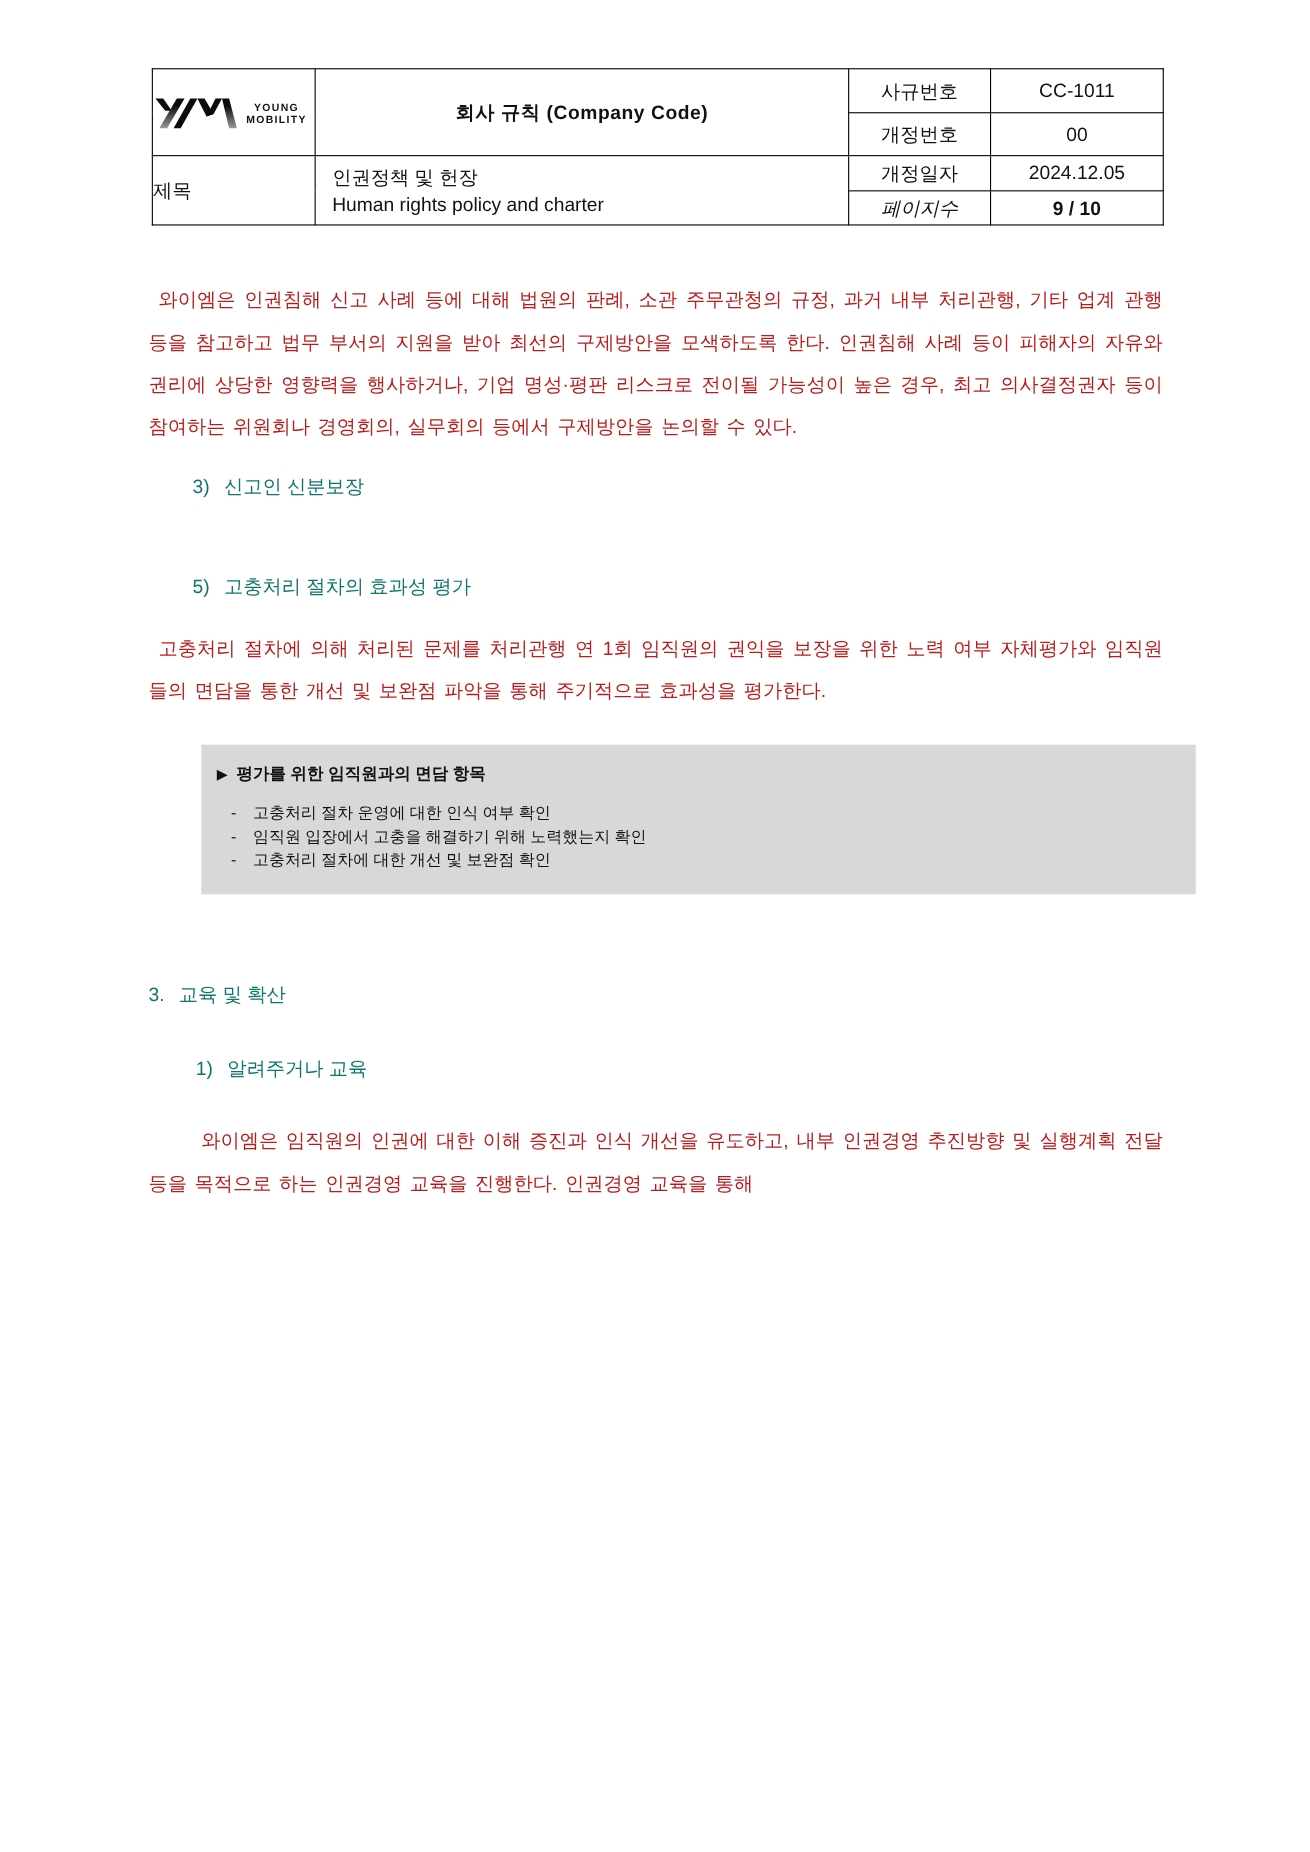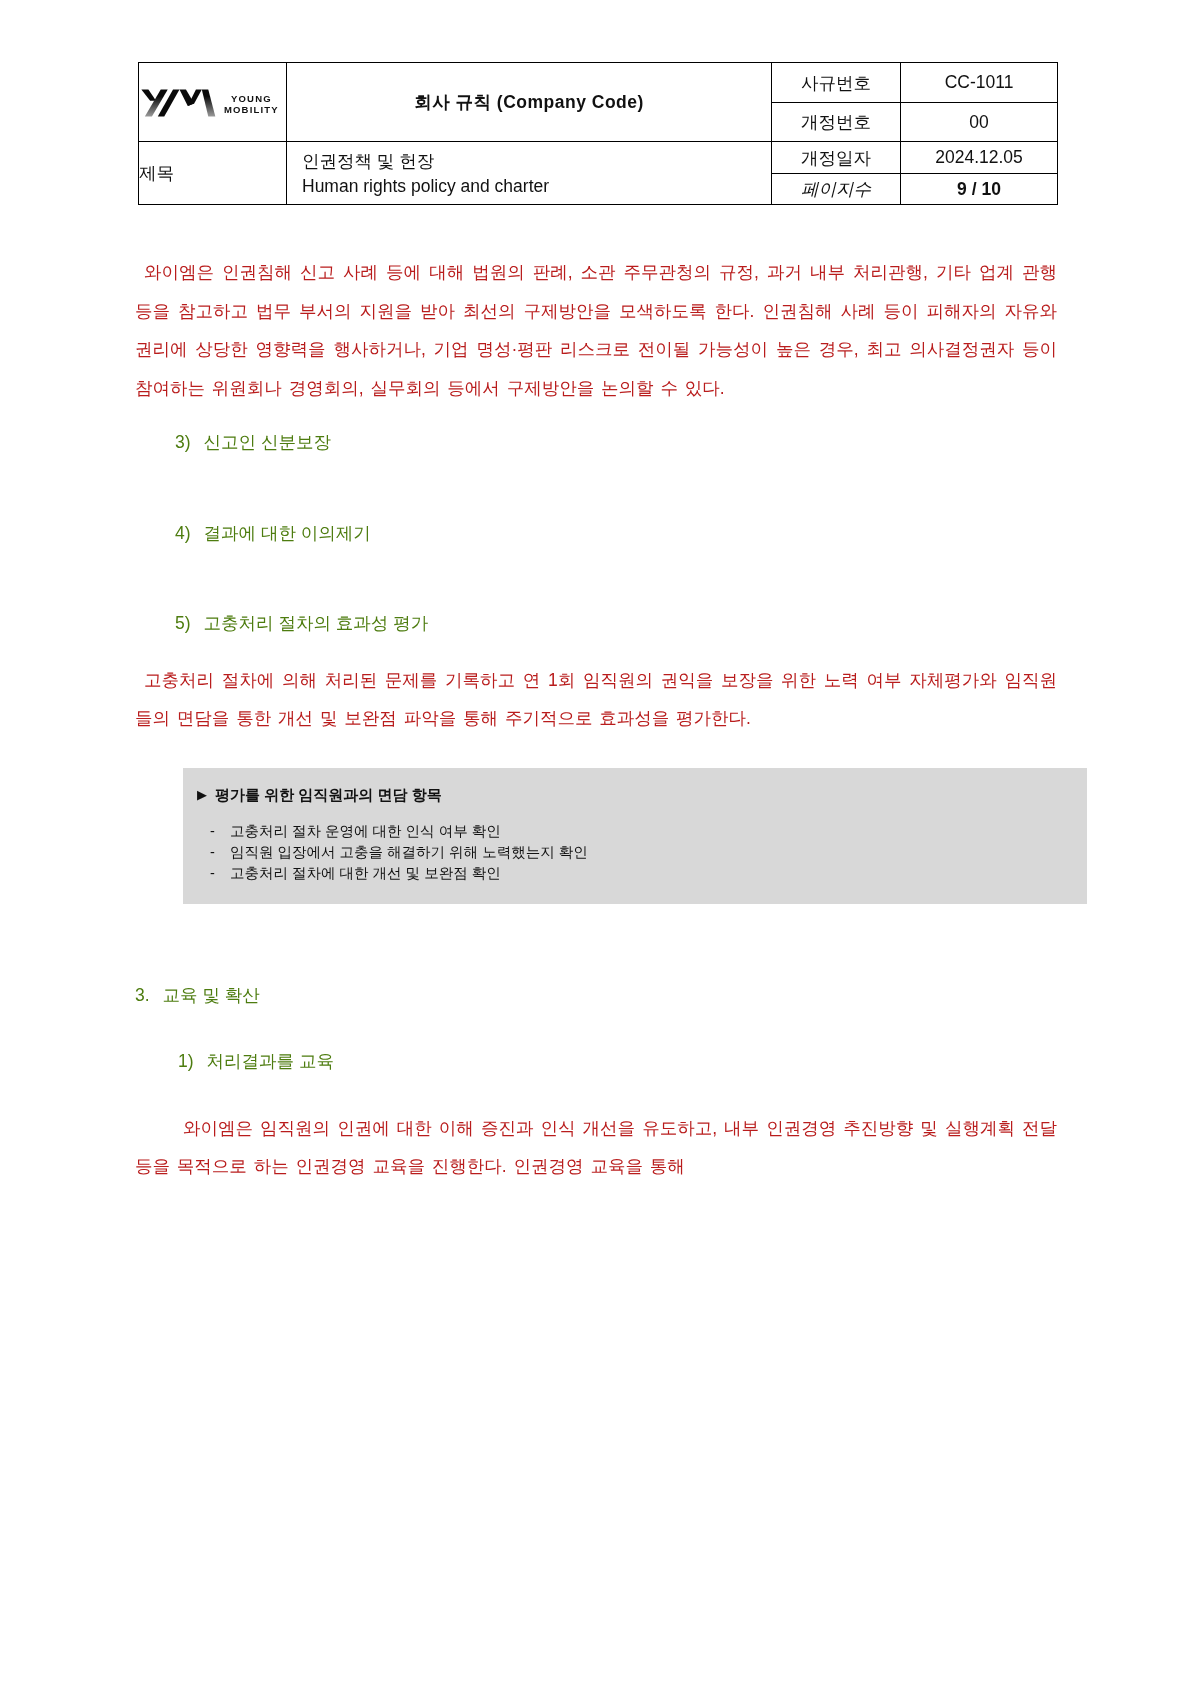--- a/index.html
+++ b/index.html
@@ -28,21 +28,21 @@
   .subject-cell{display:flex;flex-direction:column;justify-content:space-around;
     padding:5px 8px 5px 15px;height:52px;text-align:left;}
   .pages-label{font-style:italic;}
   .pages-value{font-weight:bold;}
   
   .content{width:922px;margin-left:135px;}
   .para{
     font-size:17.5px;line-height:38.5px;text-align:justify;text-justify:inter-word;
     word-break:break-all;margin:0;text-indent:9px;color:#b91c1c;word-spacing:2px;
   }
-  .hnum{font-size:17.5px;line-height:38.5px;color:#4d7c0f;white-space:nowrap;}
+  .hnum{font-size:17.5px;line-height:38.5px;color:#0f766e;white-space:nowrap;}
   .hnum .num{margin-right:13px;}
   .indent40{padding-left:40px;}
   .indent43{padding-left:43px;}
   .mt-p1{margin-top:48px;}
   .mt-h{margin-top:52px;}
   .mt-h-first{margin-top:16px;}
   .mt-p{margin-top:18px;}
   .mt-box{margin-top:30px;}
   .mt-sec3{margin-top:72px;}
   .mt-sub{margin-top:28px;}
@@ -113,30 +113,27 @@
 
   <div class="content">
 
     <p class="para mt-p1">와이엠은 인권침해 신고 사례 등에 대해 법원의 판례, 소관 주무관청의 규정, 과거 내부 처리관행, 기타 업계 관행 등을 참고하고 법무 부서의 지원을 받아 최선의 구제방안을 모색하도록 한다. 인권침해 사례 등이 피해자의 자유와 권리에 상당한 영향력을 행사하거나, 기업 명성·평판 리스크로 전이될 가능성이 높은 경우, 최고 의사결정권자 등이 참여하는 위원회나 경영회의, 실무회의 등에서 구제방안을 논의할 수 있다.</p>
 
     <div class="hnum indent40 mt-h-first">
       <span class="num">3)</span><span>신고인 신분보장</span>
     </div>
 
 
-    <div class="hnum indent40 mt-h">
-      <span class="num">4)</span><span>결과에 대한 이의제기</span>
-    </div>
 
 
     <div class="hnum indent40 mt-h">
       <span class="num">5)</span><span>고충처리 절차의 효과성 평가</span>
     </div>
 
-    <p class="para mt-p">고충처리 절차에 의해 처리된 문제를 기록하고 연 1회 임직원의 권익을 보장을 위한 노력 여부 자체평가와 임직원들의 면담을 통한 개선 및 보완점 파악을 통해 주기적으로 효과성을 평가한다.</p>
+    <p class="para mt-p">고충처리 절차에 의해 처리된 문제를 처리관행 연 1회 임직원의 권익을 보장을 위한 노력 여부 자체평가와 임직원들의 면담을 통한 개선 및 보완점 파악을 통해 주기적으로 효과성을 평가한다.</p>
 
     <div class="eval-box mt-box">
       <div class="eval-title">
         <span class="tri">▶</span>
         <span>평가를 위한 임직원과의 면담 항목</span>
       </div>
       <div class="eval-items">
         <div class="eval-item">
           <span class="dash">-</span>
           <span>고충처리 절차 운영에 대한 인식 여부 확인</span>
@@ -150,19 +147,19 @@
           <span>고충처리 절차에 대한 개선 및 보완점 확인</span>
         </div>
       </div>
     </div>
 
     <div class="hnum mt-sec3">
       <span class="num">3.</span><span>교육 및 확산</span>
     </div>
 
     <div class="hnum indent43 mt-sub">
-      <span class="num">1)</span><span>처리결과를 교육</span>
+      <span class="num">1)</span><span>알려주거나 교육</span>
     </div>
 
     <p class="para bigindent mt-sub">와이엠은 임직원의 인권에 대한 이해 증진과 인식 개선을 유도하고, 내부 인권경영 추진방향 및 실행계획 전달 등을 목적으로 하는 인권경영 교육을 진행한다. 인권경영 교육을 통해</p>
 
   </div>
 </div>
 
 </body></html>

